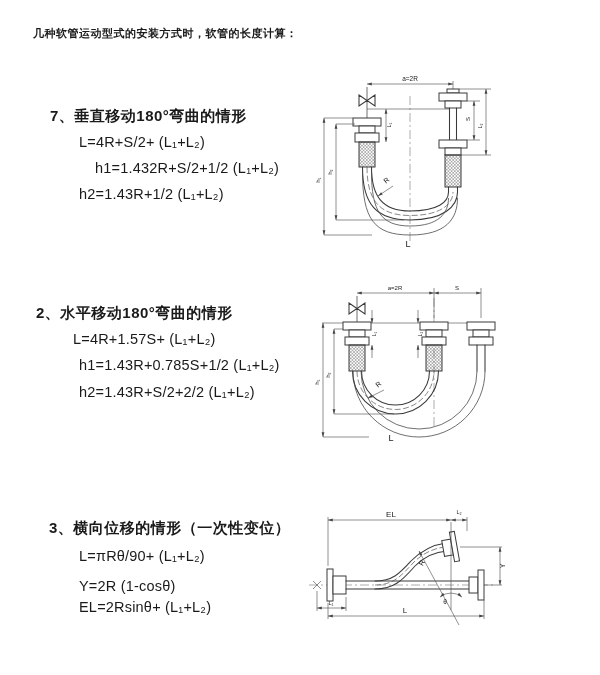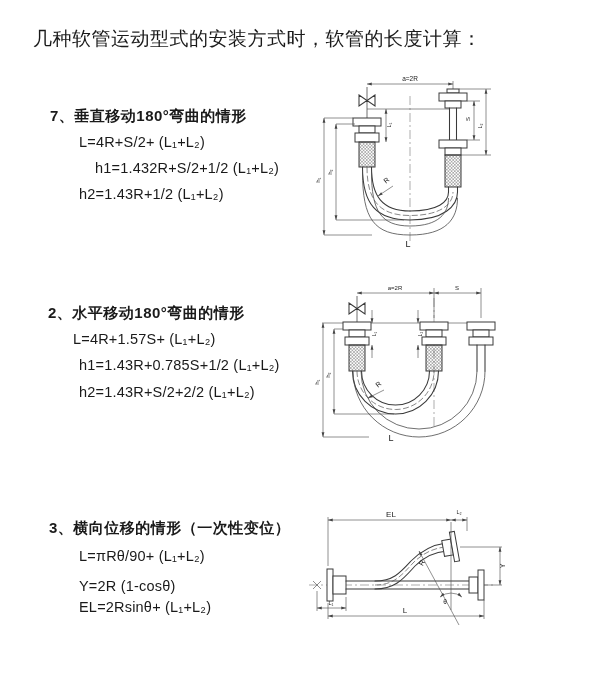--- a/index.html
+++ b/index.html
@@ -1,21 +1,21 @@
 <!DOCTYPE html>
 <html><head>
 <meta charset="utf-8">
 <style>
   html,body{margin:0;padding:0;}
   body{
     width:600px;height:675px;background:#ffffff;position:relative;overflow:hidden;
     font-family:"Liberation Sans","DejaVu Sans",sans-serif;color:#1a1a1a;
   }
   .abs{position:absolute;white-space:nowrap;}
-  .title{font-size:19px;font-weight:normal;letter-spacing:0.5px;}
+  .title{font-size:11px;font-weight:bold;letter-spacing:0.5px;}
   .heading{font-size:15px;font-weight:bold;letter-spacing:0.5px;}
   .formula{font-size:14.5px;letter-spacing:0.2px;text-align:center;}
   svg{position:absolute;overflow:visible;}
   svg text{fill:#222;font-family:"Liberation Sans","DejaVu Sans",sans-serif;}
   .ol{fill:none;stroke:#3a3a3a;stroke-width:1.05;stroke-linecap:round;}
   .ol2{fill:none;stroke:#4a4a4a;stroke-width:0.8;}
   .fl{fill:#ffffff;stroke:#3a3a3a;stroke-width:1;}
   .dm{fill:none;stroke:#555555;stroke-width:0.65;}
   .cl{fill:none;stroke:#777777;stroke-width:0.6;stroke-dasharray:9 3 2 3;}
   .hd{fill:none;stroke:#555555;stroke-width:0.7;stroke-dasharray:6 2.5;}
@@ -23,21 +23,21 @@
 </head>
 <body>
 
 <div class="abs title" style="left:33px;top:26px">几种软管运动型式的安装方式时，软管的长度计算：</div>
 
 <div class="abs heading" style="left:50px;top:107px">7、垂直移动180°弯曲的情形</div>
 <div class="abs formula" style="left:79px;top:134px">L=4R+S/2+ (L₁+L₂)</div>
 <div class="abs formula" style="left:95px;top:160px">h1=1.432R+S/2+1/2 (L₁+L₂)</div>
 <div class="abs formula" style="left:79px;top:186px">h2=1.43R+1/2 (L₁+L₂)</div>
 
-<div class="abs heading" style="left:48px;top:304px">2、水平移动180°弯曲的情形</div>
+<div class="abs heading" style="left:36px;top:304px">2、水平移动180°弯曲的情形</div>
 <div class="abs formula" style="left:73px;top:331px">L=4R+1.57S+ (L₁+L₂)</div>
 <div class="abs formula" style="left:79px;top:357px">h1=1.43R+0.785S+1/2 (L₁+L₂)</div>
 <div class="abs formula" style="left:79px;top:384px">h2=1.43R+S/2+2/2 (L₁+L₂)</div>
 
 <div class="abs heading" style="left:49px;top:519px">3、横向位移的情形（一次性变位）</div>
 <div class="abs formula" style="left:79px;top:548px">L=πRθ/90+ (L₁+L₂)</div>
 <div class="abs formula" style="left:79px;top:578px">Y=2R (1-cosθ)</div>
 <div class="abs formula" style="left:79px;top:599px">EL=2Rsinθ+ (L₁+L₂)</div>
 
 <svg style="left:314px;top:72px" width="282" height="182" viewBox="0 0 282 182">

